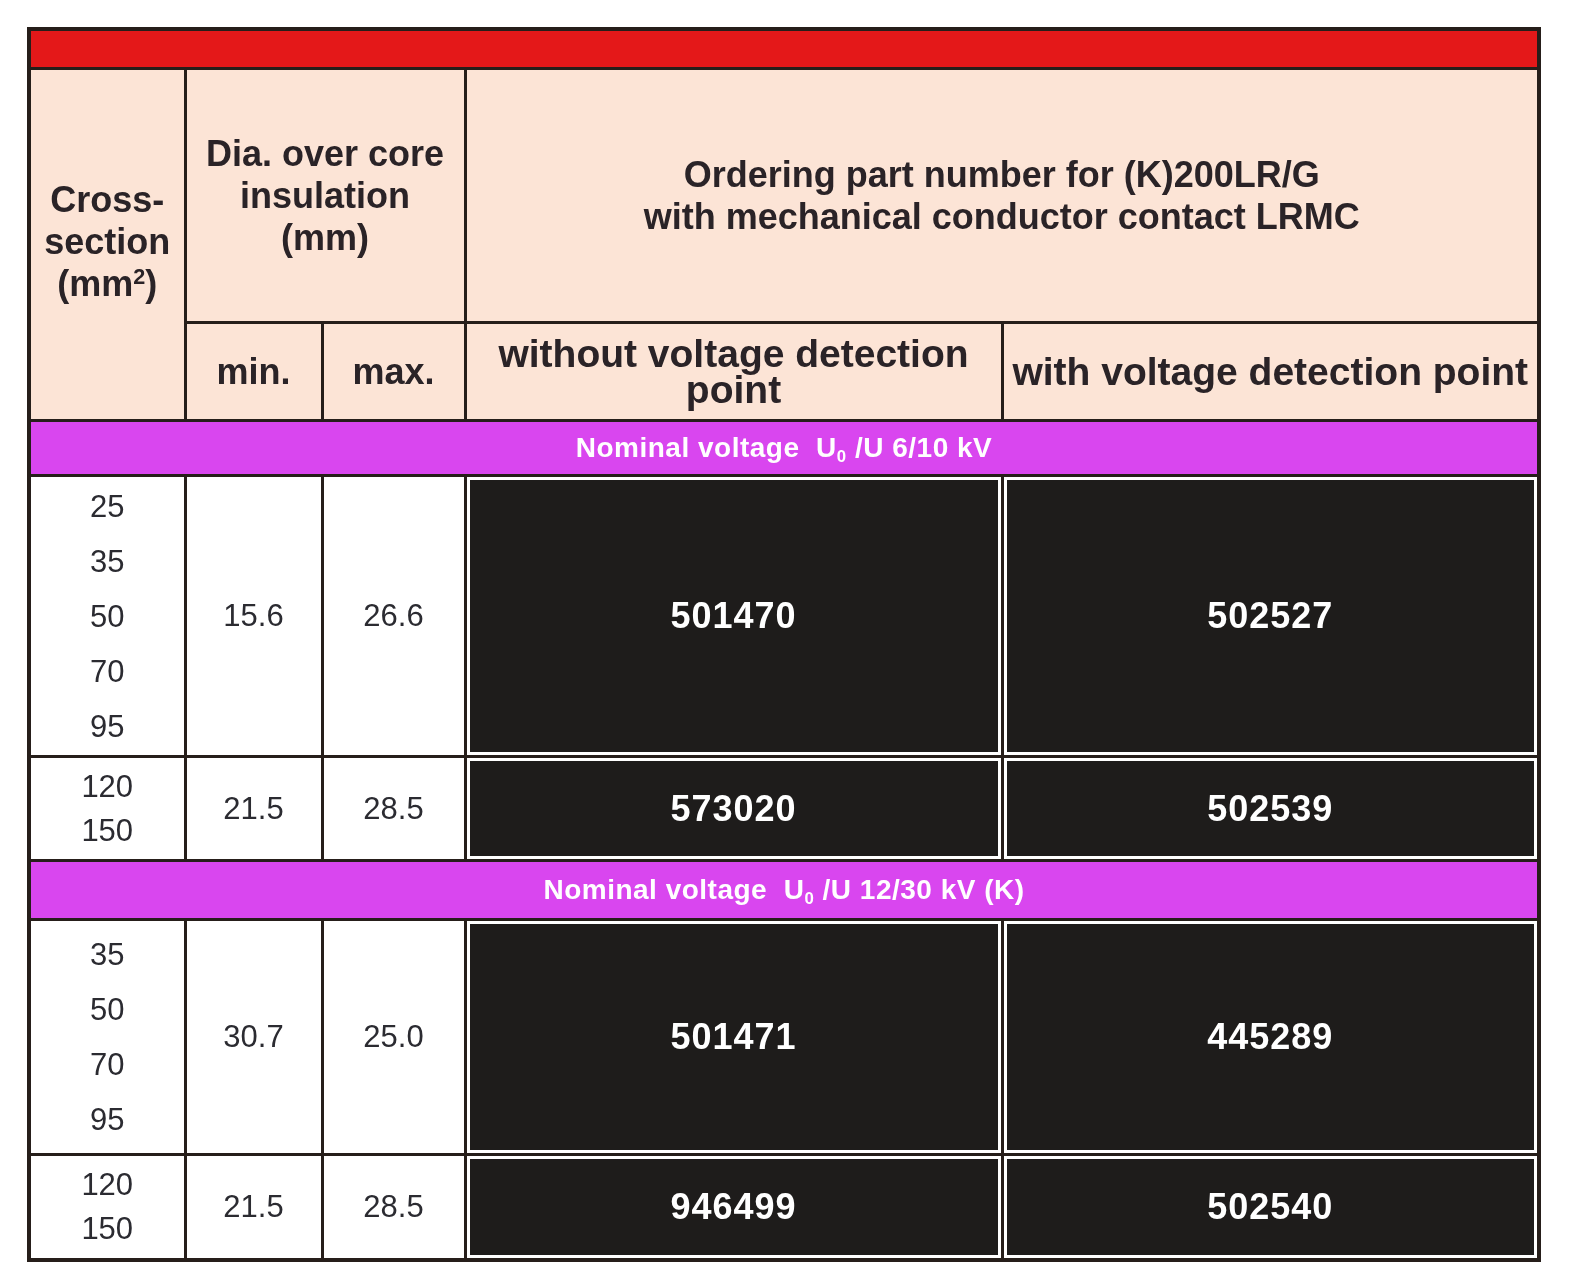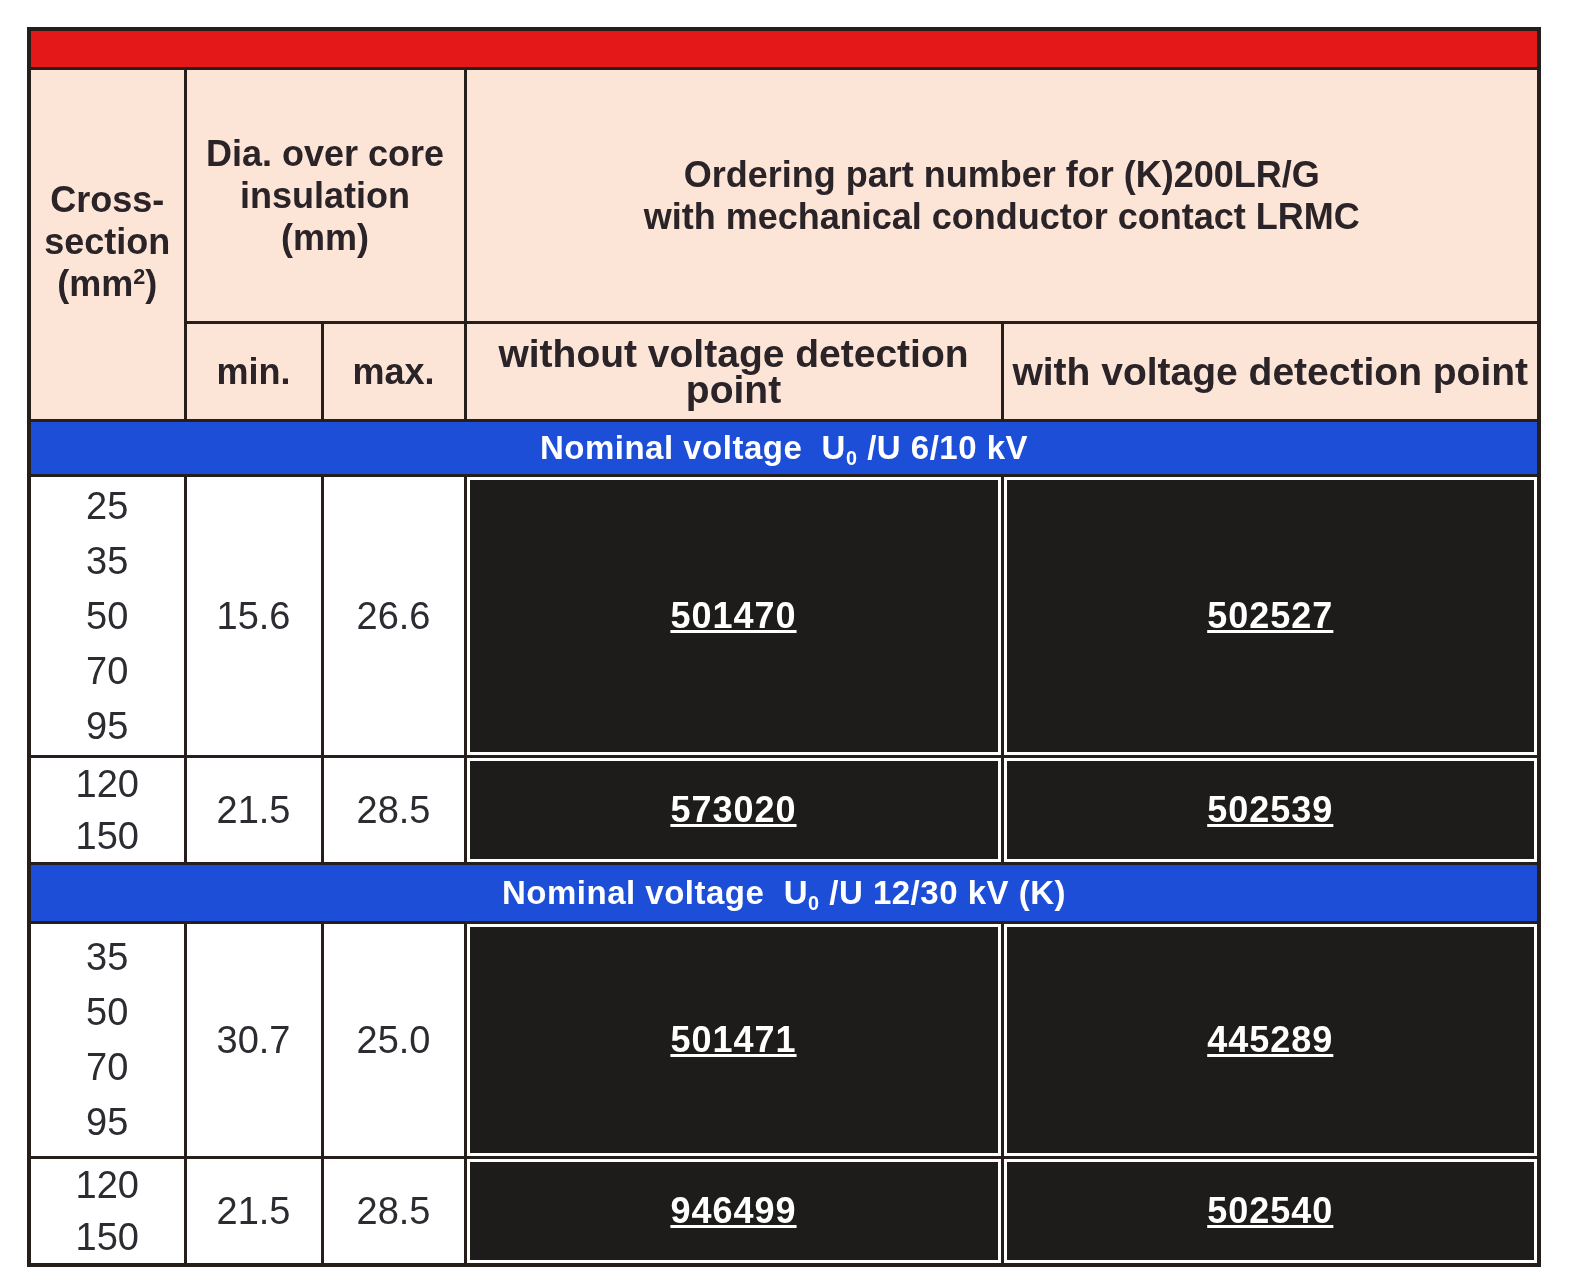--- a/index.html
+++ b/index.html
@@ -31,68 +31,67 @@
     padding: 0;
     overflow: hidden;
   }
   
   .top-bar {
     height: 36px;
     background: #e41819;
   }
   .section-bar {
     height: 52px;
-    background: #1d4ed8;
+    background: #d946ef;
     color: #ffffff;
     font-weight: bold;
-    font-size: 33px;
+    font-size: 28px;
     letter-spacing: 0.5px;
   }
   .section-bar-2 { height: 56px; }
   
   .hdr {
     background: #fce4d6;
     font-weight: bold;
     font-size: 36px;
     line-height: 42px;
     color: #2a2327;
   }
   .hdr-small {
     font-size: 39px;
     line-height: 36px;
   }
   
   .num {
     background: #ffffff;
-    font-size: 38px;
+    font-size: 31px;
     font-weight: 400;
     color: #2b2b31;
   }
   .cs-list {
     white-space: pre-line;
     line-height: 55px;
   }
-  .cs-list-short { line-height: 52px; }
+  .cs-list-short { line-height: 44px; }
   
   .part {
     background: #ffffff;
     position: relative;
   }
   .part .fill {
     position: absolute;
     inset: 3px;
     background: #1e1c1b;
     display: flex;
     align-items: center;
     justify-content: center;
     color: #ffffff;
     font-weight: bold;
     font-size: 36px;
     letter-spacing: 1px;
-    text-decoration: underline;
   }
   
   .pre { white-space: pre; }
   .prelines { white-space: pre-line; }
   .superscript {
     font-size: 0.6em;
     position: relative;
     top: -0.55em;
   }
   .subscript {

